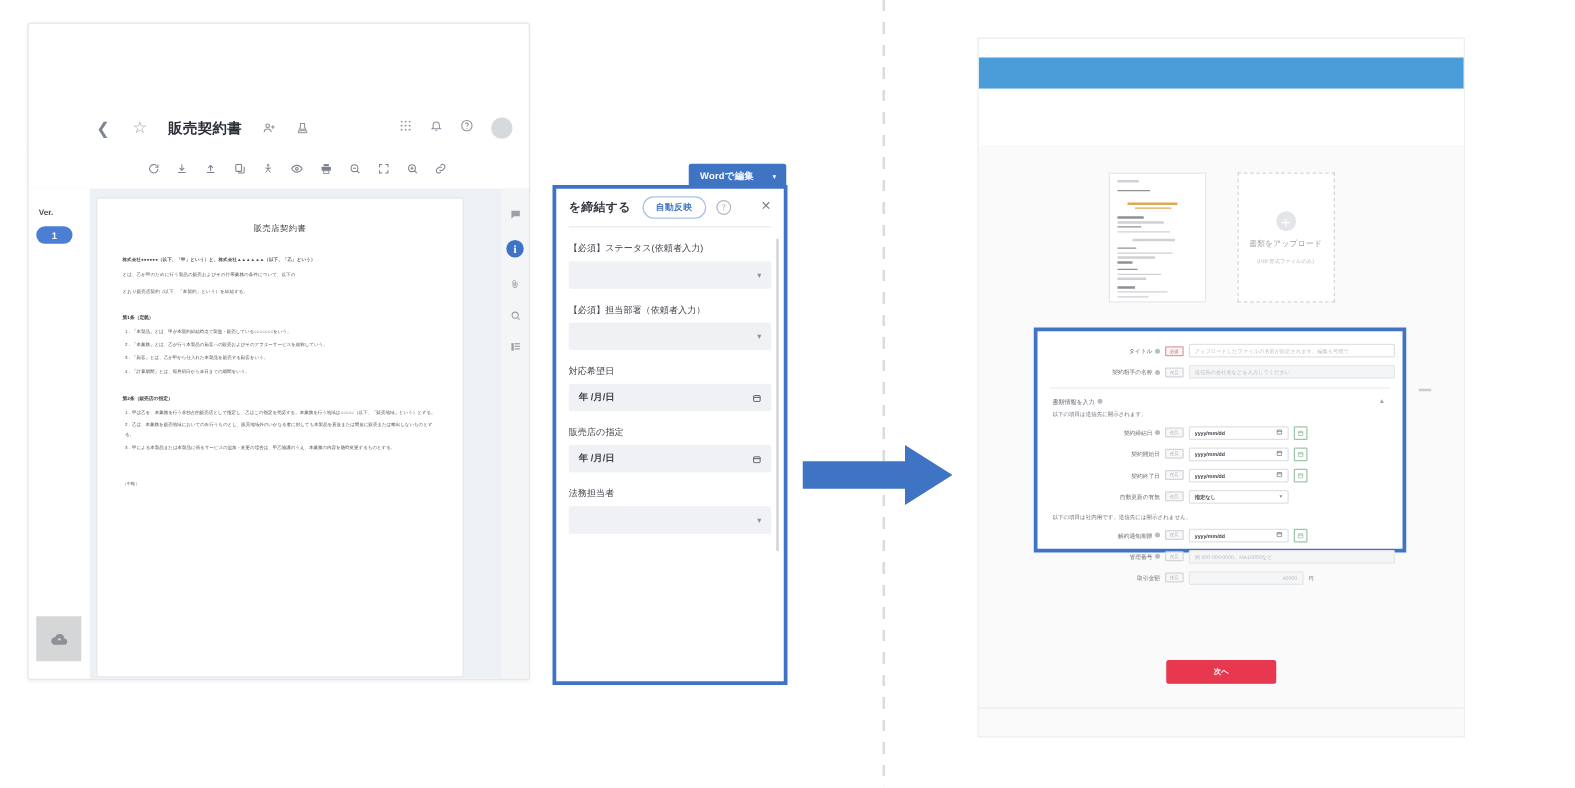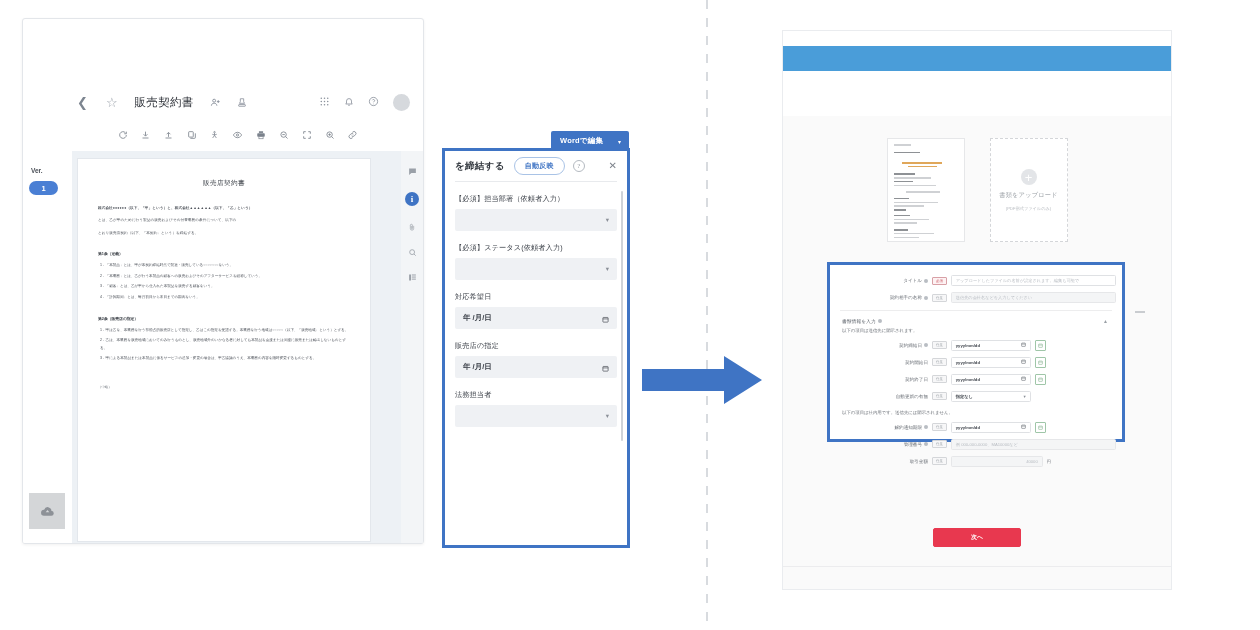--- a/index.html
+++ b/index.html
@@ -20,21 +20,21 @@
     overflow:hidden;
   }
   
   .lw-topbar{
     position:absolute;left:0;top:66px;width:100%;height:34px;
     display:flex;align-items:center;background:#fff;
     border-bottom:1px solid #eceef1;
   }
   .lw-back{margin-left:54px;color:#7d8590;font-size:13px;line-height:1;cursor:pointer;}
   .lw-star{margin-left:18px;color:#9aa1aa;font-size:13px;}
-  .lw-title{margin-left:17px;font-size:11.5px;font-weight:normal;color:#2b2f36;letter-spacing:.3px;}
+  .lw-title{margin-left:17px;font-size:11.5px;font-weight:bold;color:#2b2f36;letter-spacing:.3px;}
   .lw-ic{margin-left:16px;color:#8b929c;display:inline-flex;align-items:center;}
   .lw-right{margin-left:auto;display:flex;align-items:center;gap:14px;padding-right:13px;}
   .avatar{width:17px;height:17px;border-radius:50%;background:#d6d9dd;}
 
   
   .lw-toolbar{
     position:absolute;left:0;top:100px;width:100%;height:32px;
     display:flex;align-items:center;gap:0;background:#fff;
     border-bottom:1px solid #eceef1;
   }
@@ -400,29 +400,29 @@
       <span class="dp-chip">自動反映</span>
       <span class="dp-q">?</span>
       <span class="dp-x">✕</span>
     </div>
     <div class="dp-divider"></div>
     <div class="dp-sbar"></div>
 
     <div class="dp-scroll">
 
       <div class="fld">
-        <div class="fld-lab">【必須】担当部署（依頼者入力）</div>
+        <div class="fld-lab">【必須】ステータス(依頼者入力)</div>
         <div class="fld-in">
           <span class="ph"></span>
           <span class="chev">▾</span>
         </div>
       </div>
 
       <div class="fld">
-        <div class="fld-lab">【必須】ステータス(依頼者入力)</div>
+        <div class="fld-lab">【必須】担当部署（依頼者入力）</div>
         <div class="fld-in">
           <span class="ph"></span>
           <span class="chev">▾</span>
         </div>
       </div>
 
 
       <div class="fld">
         <div class="fld-lab">対応希望日</div>
         <div class="fld-in">

